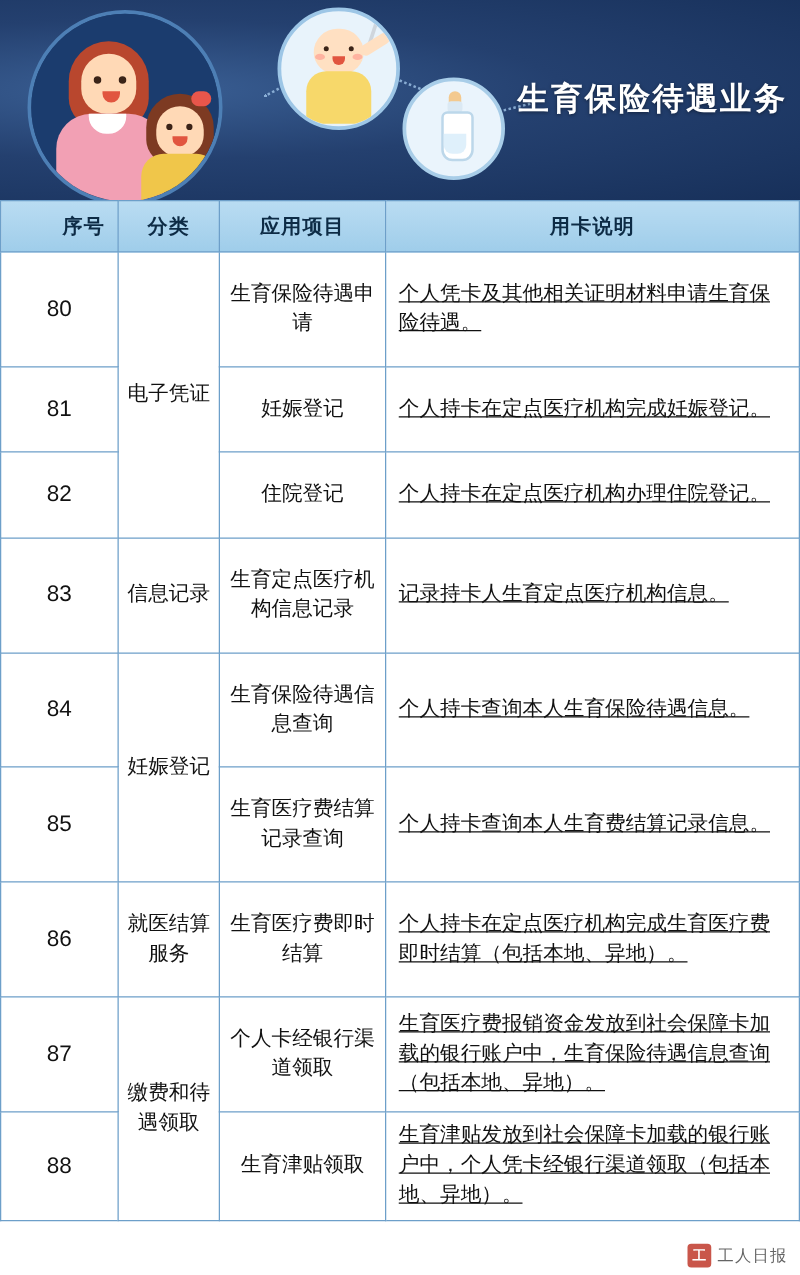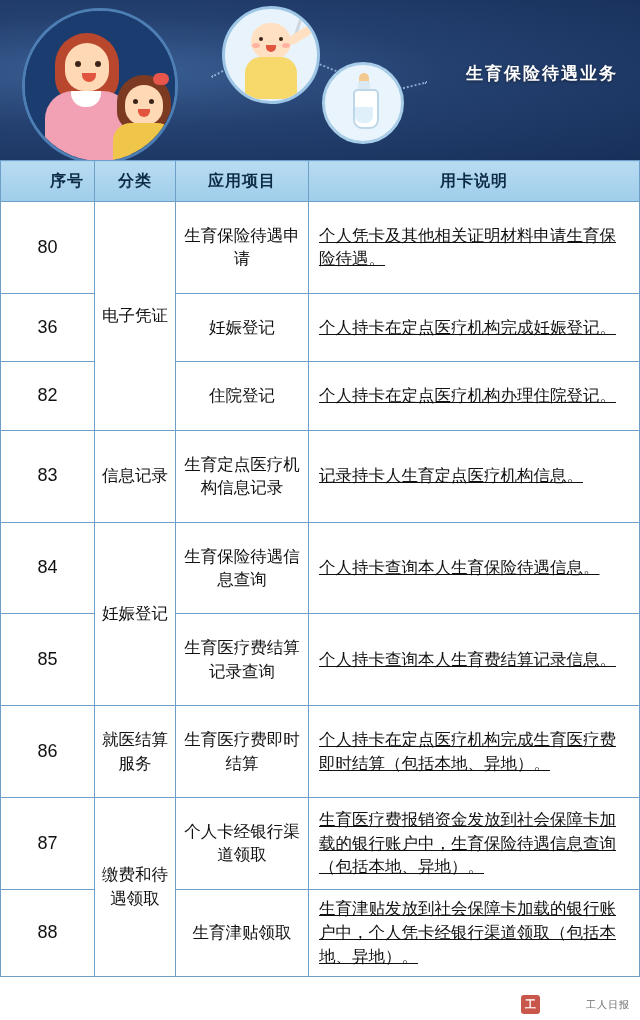--- a/index.html
+++ b/index.html
@@ -16,22 +16,22 @@
     position:relative;
     width:640px;height:160px;
     background:linear-gradient(180deg,#2a4a7a 0%,#1d3a66 40%,#16305a 100%);
     overflow:hidden;
   }
   .banner .bg-wash{
     position:absolute;left:0;top:0;width:640px;height:160px;
     background:radial-gradient(ellipse at 18% 45%, #3a5f94 0%, #24406f 45%, #17305a 100%);
   }
   .banner-title{
-    position:absolute;right:22px;top:62px;
-    color:#ffffff;font-size:17px;letter-spacing:2px;
+    position:absolute;right:10px;top:62px;
+    color:#ffffff;font-size:25px;letter-spacing:2px;
     font-weight:bold;
     text-shadow:0 1px 3px rgba(0,0,0,.45);
     font-family:"Liberation Sans", sans-serif;
   }
   
   .dots{position:absolute;border-top:2px dotted #9fc4e8;opacity:.8;}
   .d1{left:208px;top:62px;width:60px;transform:rotate(-28deg);}
   .d2{left:318px;top:72px;width:46px;transform:rotate(22deg);}
   .d3{left:372px;top:88px;width:56px;transform:rotate(-14deg);}
 
@@ -130,21 +130,21 @@
     position:absolute;right:10px;bottom:6px;
     display:flex;align-items:center;gap:5px;
     opacity:.85;
   }
   .wm-badge{
     width:19px;height:19px;border-radius:3px;
     background:#c0392b;color:#fff;font-size:11px;
     display:flex;align-items:center;justify-content:center;
     font-weight:bold;
   }
-  .wm-text{font-size:10px;color:#4a4a4a;letter-spacing:1px;margin-left:41px;}
+  .wm-text{font-size:13px;color:#4a4a4a;letter-spacing:1px;}
 </style>
 </head>
 <body>
 
 <div class="page">
 
   <div class="banner">
     <div class="bg-wash"></div>
 
     <div class="dots d1"></div>
@@ -203,21 +203,21 @@
     <tbody>
 
       <tr>
         <td class="idx">80</td>
         <td class="cat" rowspan="3">电子凭证</td>
         <td class="item">生育保险待遇申请</td>
         <td class="desc">个人凭卡及其他相关证明材料申请生育保险待遇。</td>
       </tr>
 
       <tr>
-        <td class="idx">36</td>
+        <td class="idx">81</td>
         <td class="item">妊娠登记</td>
         <td class="desc">个人持卡在定点医疗机构完成妊娠登记。</td>
       </tr>
 
       <tr>
         <td class="idx">82</td>
         <td class="item">住院登记</td>
         <td class="desc">个人持卡在定点医疗机构办理住院登记。</td>
       </tr>
 

